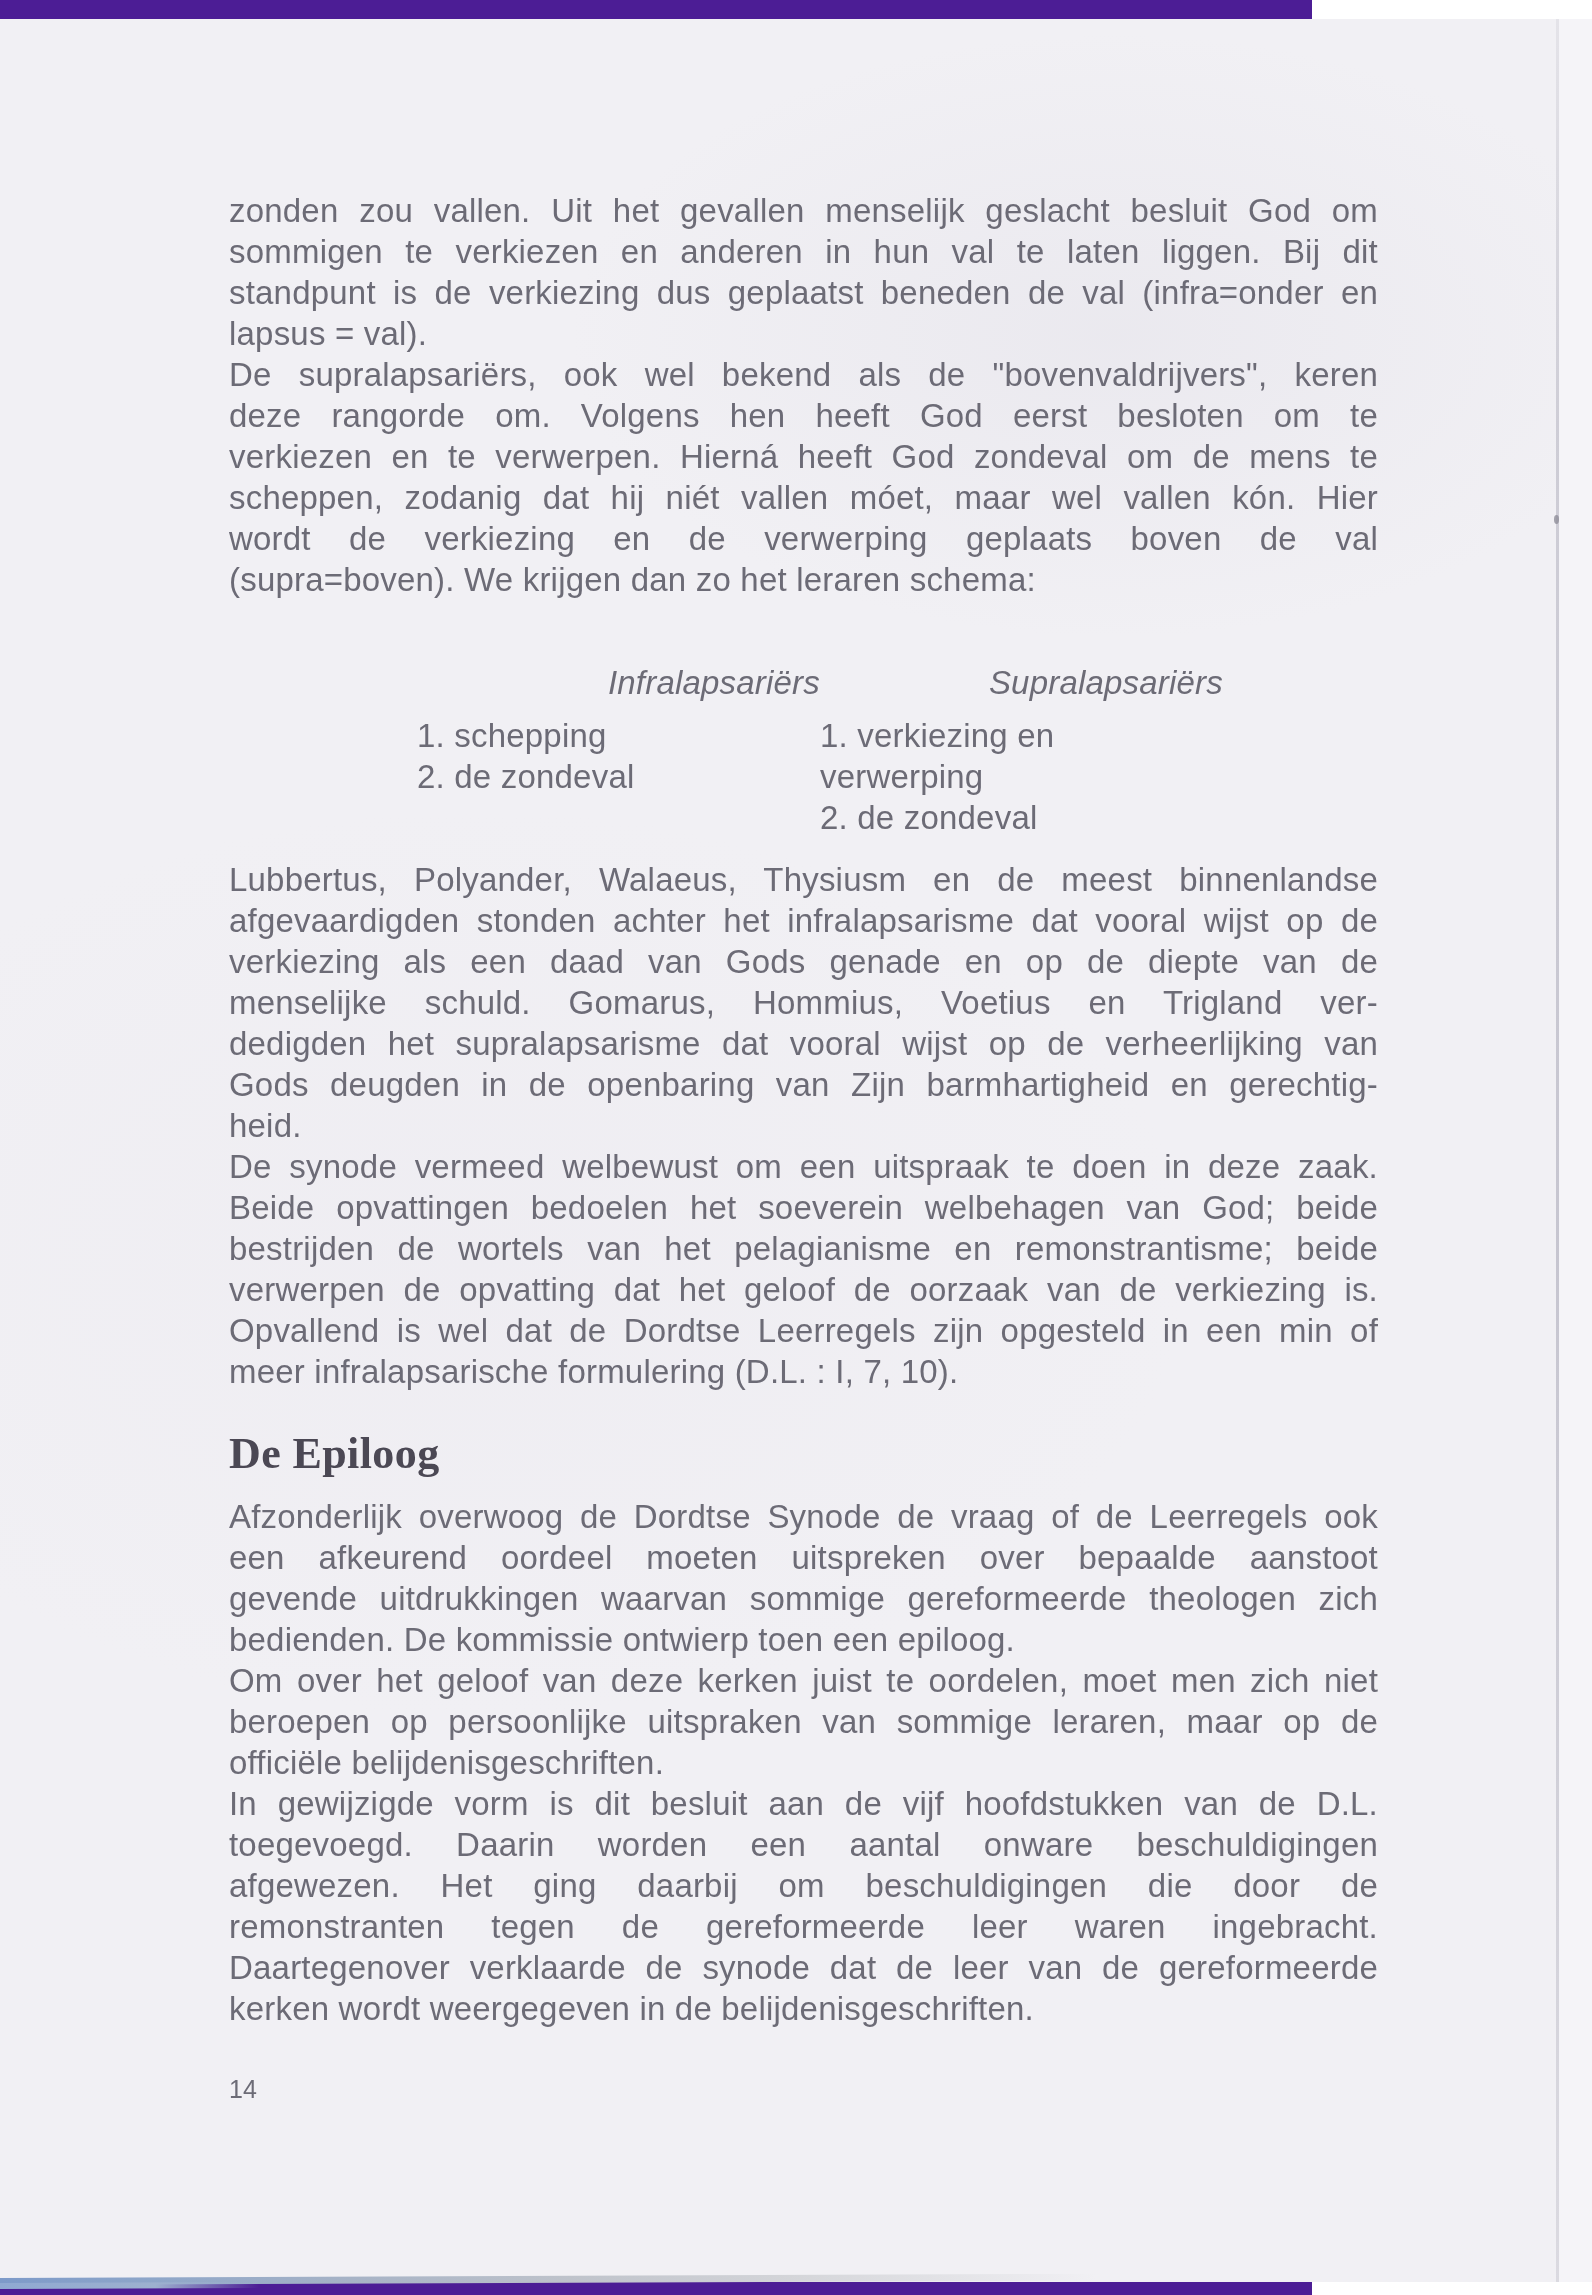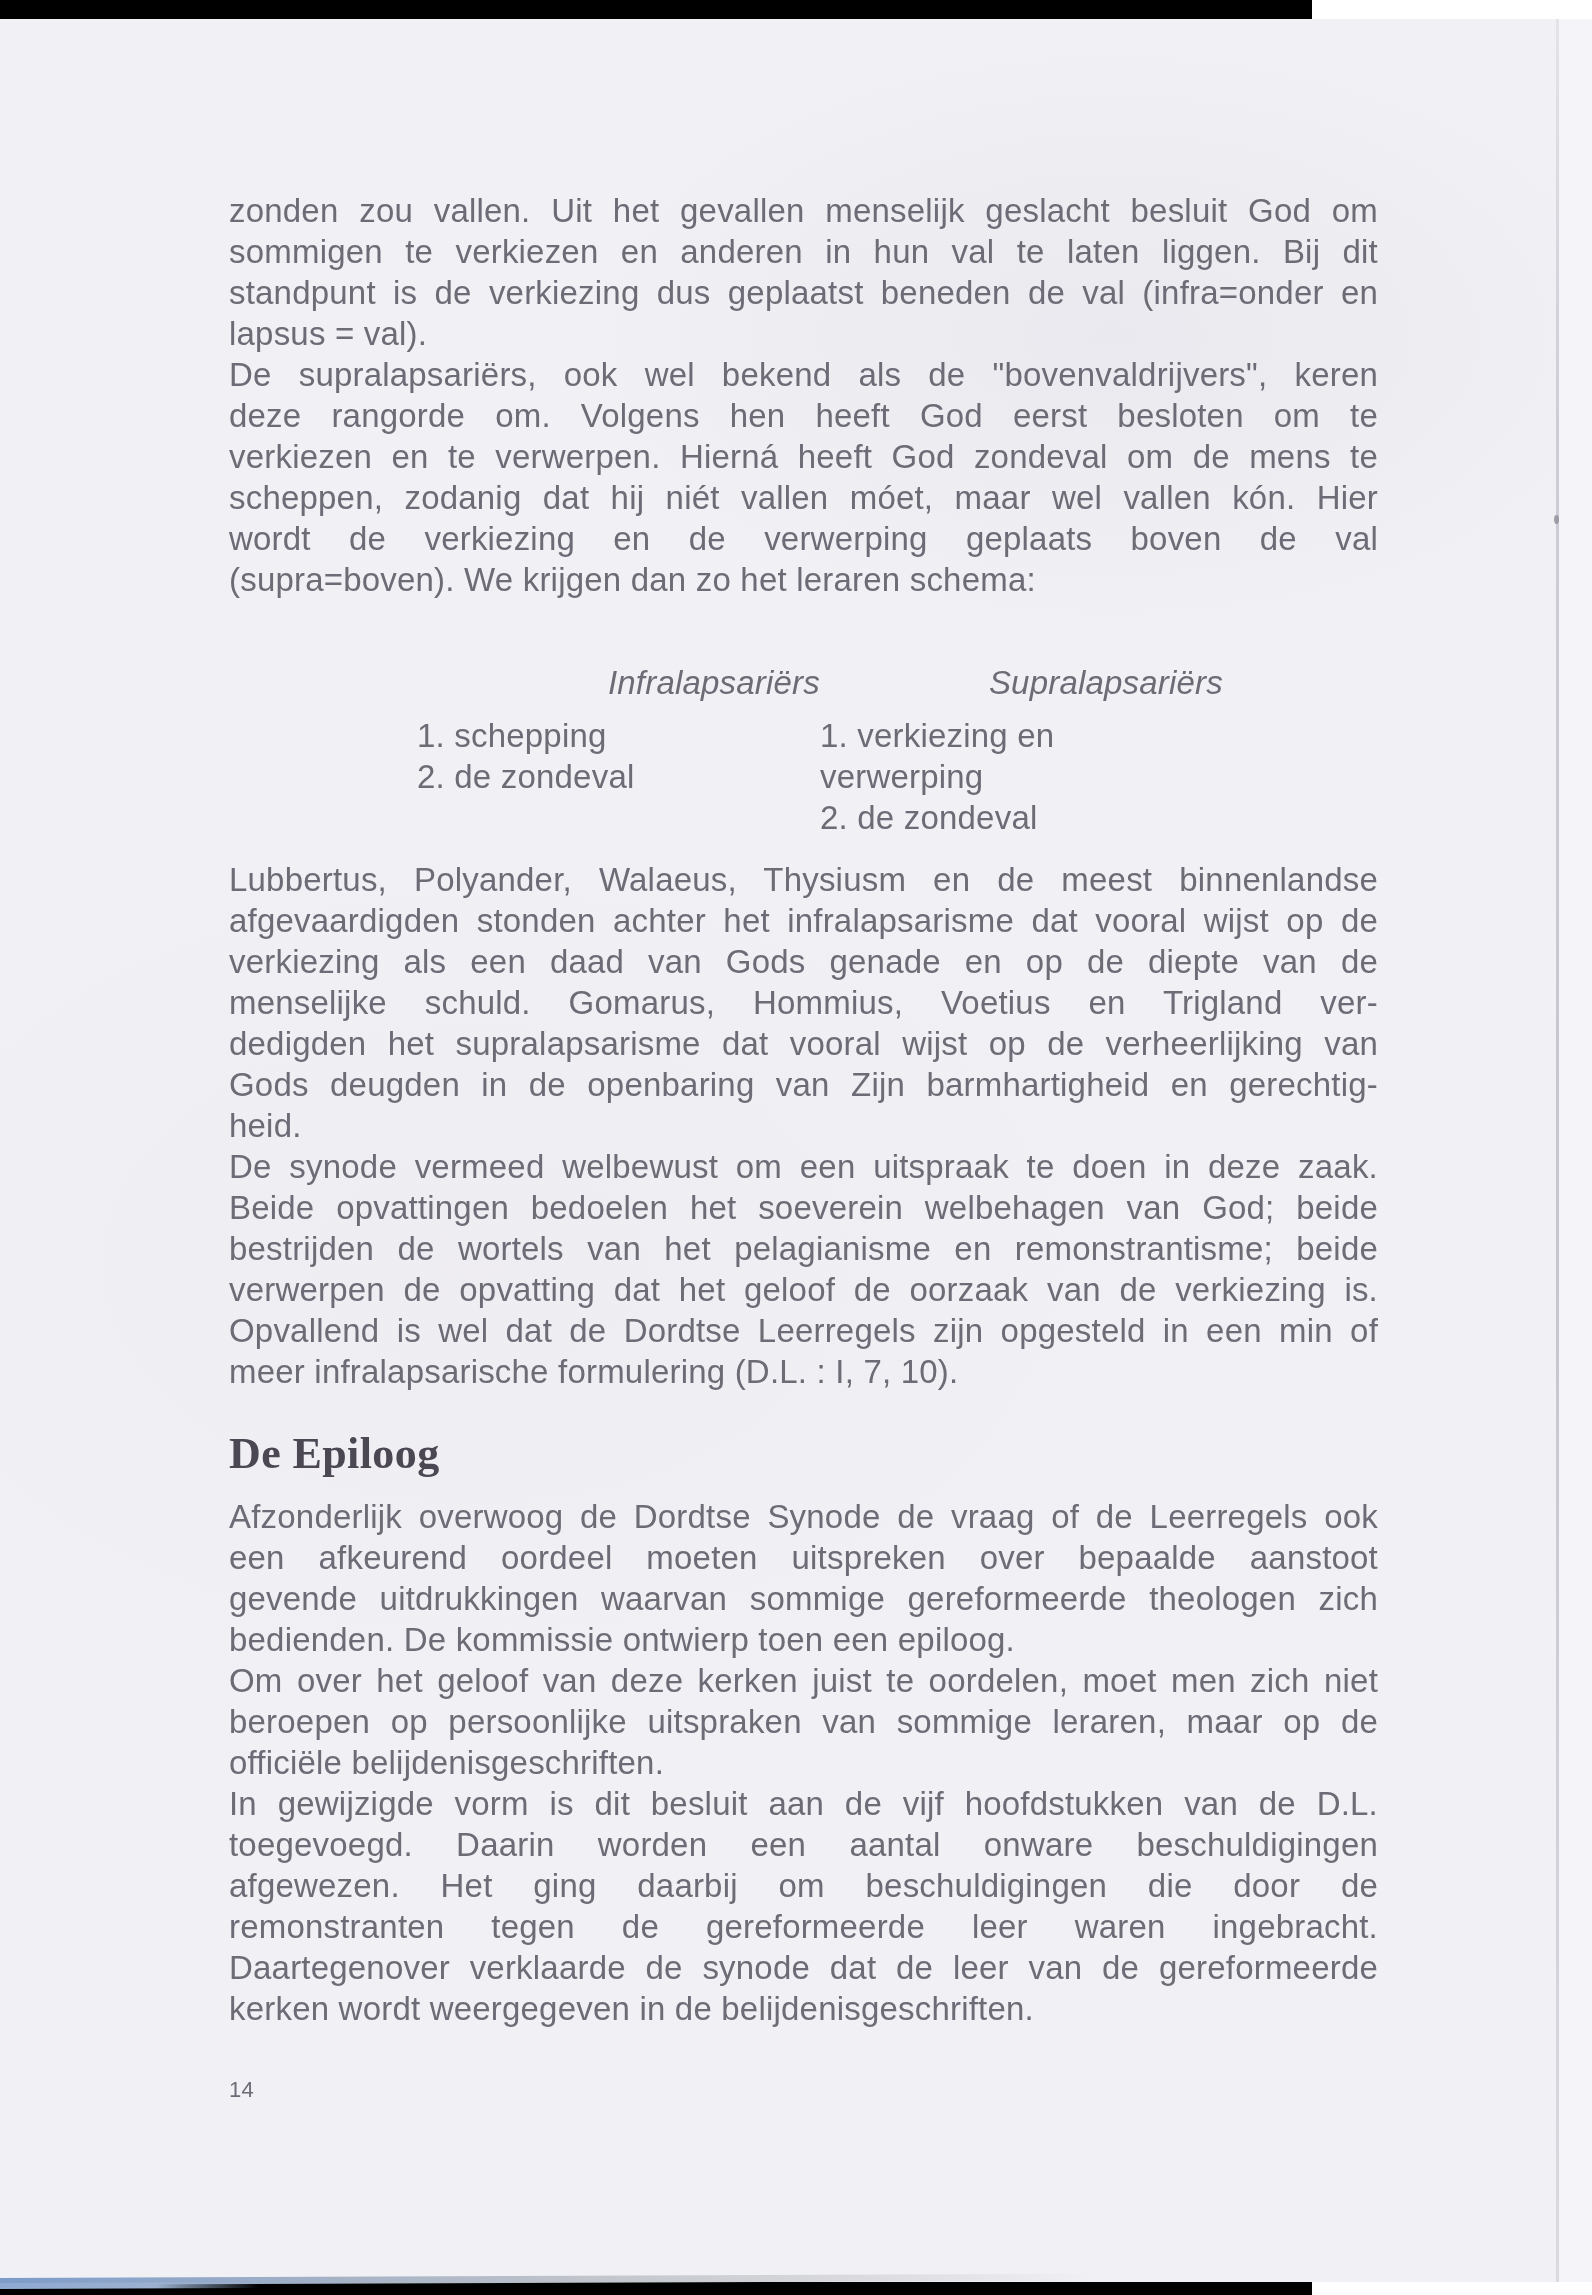--- a/index.html
+++ b/index.html
@@ -8,21 +8,21 @@
     width: 1592px;
     height: 2295px;
     background: #ffffff;
     overflow: hidden;
     font-family: "Liberation Sans", sans-serif;
   }
   .stage {
     position: relative;
     width: 1312px;
     height: 2295px;
-    background: #000000;
+    background: #4c1d95;
   }
   
   .scan-page {
     position: absolute;
     left: 0;
     top: 19px;
     width: 1592px;
     height: 2263px;
     background:
       radial-gradient(ellipse 777px 431px at 70% 14%, rgba(222,220,229,0.35), rgba(222,220,229,0) 70%),
@@ -127,21 +127,21 @@
     margin-bottom: 18px;
     font-family: "Liberation Serif", serif;
     font-weight: bold;
     font-size: 44px;
     line-height: 48px;
     color: #4b4854;
     letter-spacing: 0.4px;
   }
   .page-number {
     margin-top: 40px;
-    font-size: 22px;
+    font-size: 25px;
     color: #6c6b76;
   }
 </style>
 </head>
 <body>
 
 <div class="stage">
   <div class="scan-page">
     <div class="page-right-strip"></div>
     <div class="page-edge-line"></div>

